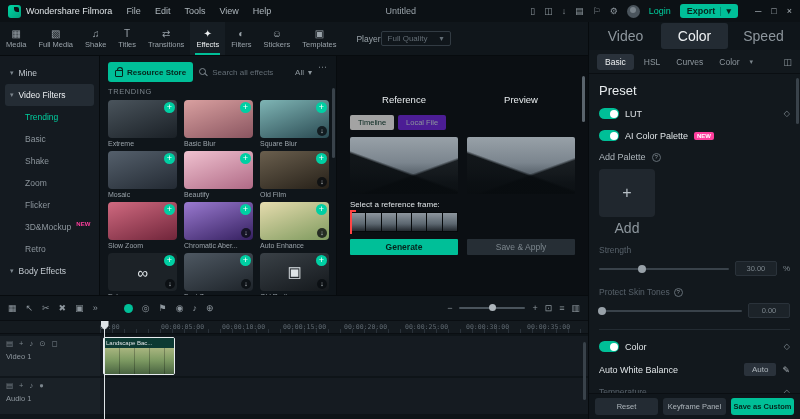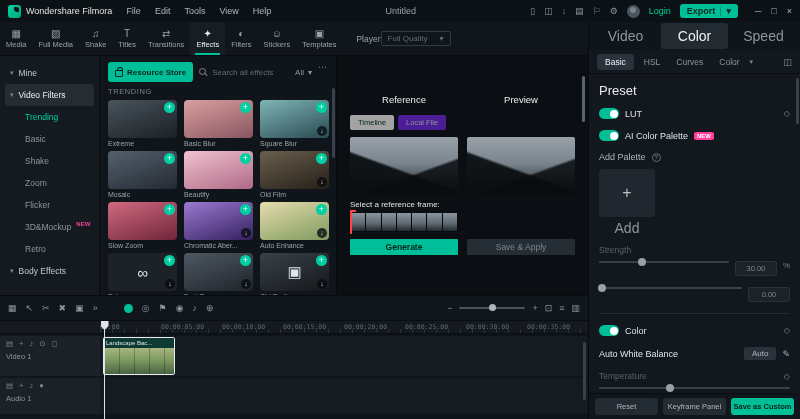--- a/index.html
+++ b/index.html
@@ -141,21 +141,21 @@
 .rp-row{display:flex;align-items:center;gap:6px;margin-bottom:11px;color:#dfe4e7}
 .toggle{width:20px;height:11px;border-radius:6px;background:#00bf97;position:relative;flex:none}
 .toggle::after{content:"";position:absolute;right:1.5px;top:1.5px;width:8px;height:8px;border-radius:50%;background:#fff}
 .diamond{margin-left:auto;color:#7c868d;font-size:8px}
 .new-badge{background:#ff3e9d;color:#fff;font-size:6px;padding:1px 3px;border-radius:2px;font-weight:bold}
 .q-circle{width:9px;height:9px;border-radius:50%;border:1px solid #636d75;color:#8d969d;font-size:6px;display:inline-flex;align-items:center;justify-content:center;flex:none}
 .rp-label{color:#e9edef;font-size:13px;margin-bottom:10px}
 .dim-label{display:flex;align-items:center;gap:4px;color:#57616a;font-size:8.5px;margin-bottom:6px}
 .add-box{width:56px;height:48px;background:#20272e;border-radius:4px;display:flex;align-items:center;justify-content:center;color:#b9c1c7;font-size:16px;margin:1px 0 3px}
 .add-label{width:56px;text-align:center;font-size:14px;color:#8d969d;margin-bottom:9px}
-.slider-row{display:flex;align-items:flex-start;gap:6px;margin-bottom:11px}
+.slider-row{display:flex;align-items:center;gap:6px;margin-bottom:11px}
 .slider{flex:1;height:2px;background:#39424a;border-radius:1px;position:relative}
 .slider .knob{position:absolute;top:-3px;width:8px;height:8px;border-radius:50%;background:#98a1a8}
 .value-box{width:42px;height:15px;flex:none;background:#1c2329;border:1px solid #2a323a;border-radius:2px;color:#7c868d;font-size:7.5px;display:flex;align-items:center;justify-content:center}
 .unit{color:#7c868d;font-size:8px}
 .rp-divider{height:1px;background:#232b32;margin:2px 0 11px}
 .auto-btn{margin-left:auto;background:#2a323b;border-radius:2px;padding:2px 8px;font-size:8px;color:#aeb6bc}
 .dropper{color:#aeb6bc;font-size:9px}
 .rp-footer{height:26px;flex:none;display:flex;align-items:center;gap:5px;padding:0 6px;background:#10161b;border-top:1px solid #0a0e12}
 .f-btn{flex:1;text-align:center;background:#232b33;color:#aeb6bc;font-size:7.5px;padding:4px 0;border-radius:3px;white-space:nowrap}
 .f-btn.primary{background:#00bf97;color:#05251c;font-weight:bold}
@@ -535,20 +535,24 @@
         <div class="add-box">+</div>
         <div class="add-label">Add</div>
         <div class="dim-label">Strength</div>
         <div class="slider-row">
           <span class="slider">
               <span class="knob" style="left:30%"></span>
             </span>
           <span class="value-box">30.00</span>
           <span class="unit">%</span>
         </div>
+        <div class="dim-label">
+          <span>Protect Skin Tones</span>
+          <span class="q-circle">?</span>
+        </div>
         <div class="slider-row">
           <span class="slider">
               <span class="knob" style="left:-1px"></span>
             </span>
           <span class="value-box">0.00</span>
         </div>
         <div class="rp-divider"></div>
         <div class="rp-row">
           <span class="toggle"></span>
           <span>Color</span>

